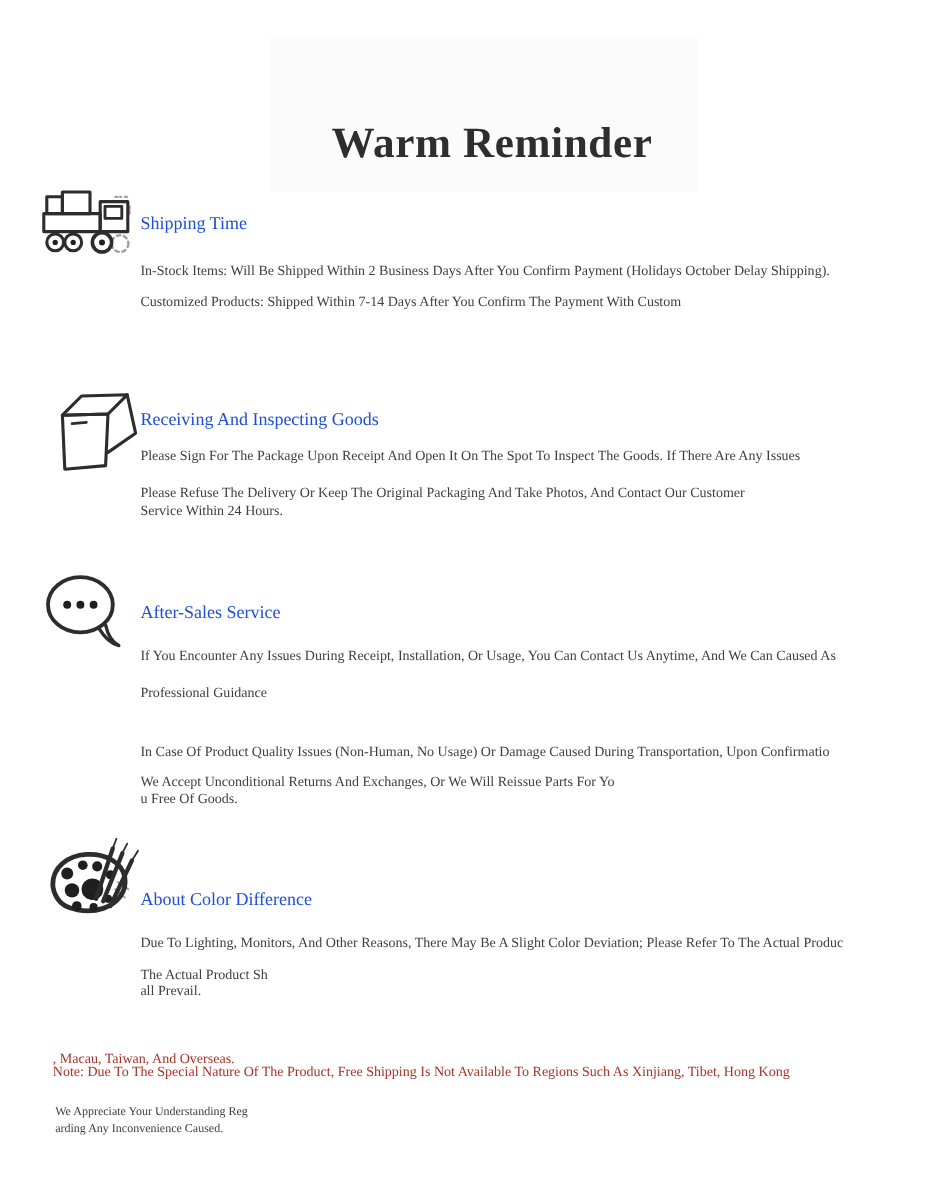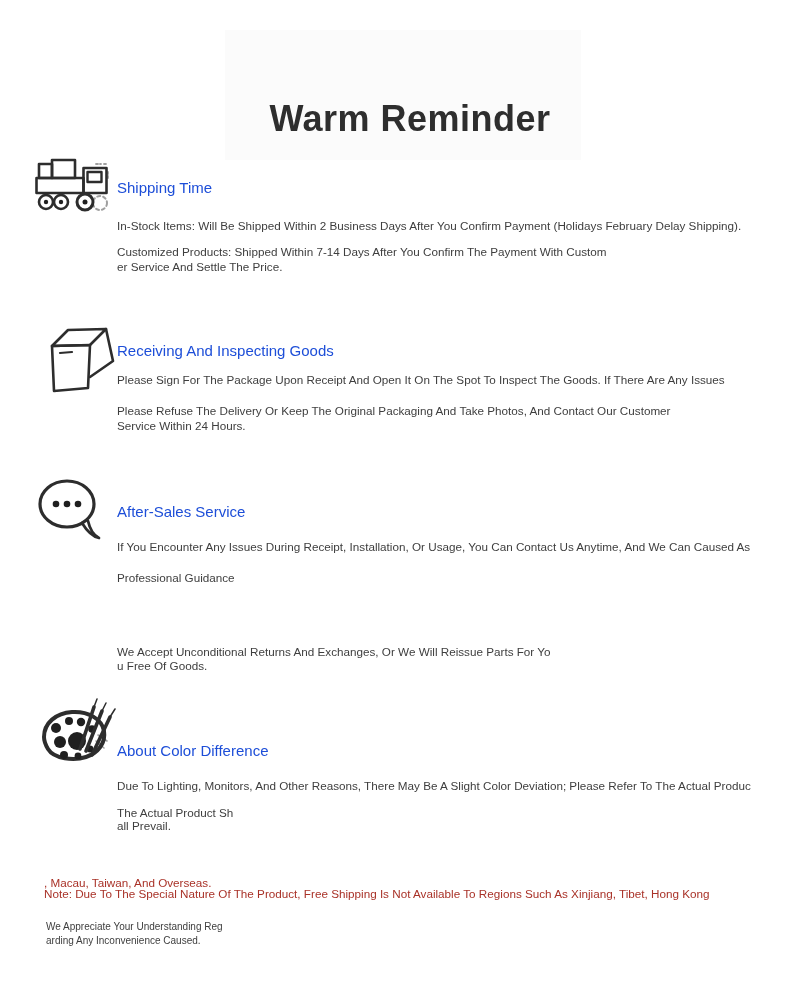--- a/index.html
+++ b/index.html
@@ -5,21 +5,21 @@
   html, body {
     margin: 0; padding: 0;
     background: #ffffff;
     overflow: hidden;
   }
   .canvas {
     position: relative;
     width: 790px;
     height: 994px;
     background: #ffffff;
-    font-family: Liberation Sans, sans-serif;
+    font-family: Liberation Serif, serif;
     overflow: hidden;
   }
   .title-bg {
     position: absolute;
     left: 225px; top: 30px;
     width: 356px; height: 130px;
     background: #fbfbfb;
   }
   .page-title {
     position: absolute;
@@ -91,23 +91,22 @@
     <circle class="st" cx="12" cy="44" r="7" stroke-width="2.6"></circle>
     <circle class="fl" cx="12" cy="44" r="2.2"></circle>
     <circle class="st" cx="27" cy="44" r="7" stroke-width="2.6"></circle>
     <circle class="fl" cx="27" cy="44" r="2.2"></circle>
     <circle class="st" cx="51" cy="44" r="8" stroke-width="3"></circle>
     <circle class="fl" cx="51" cy="44" r="2.5"></circle>
     <circle class="st faded" cx="66" cy="45" r="7" stroke-width="2" stroke-dasharray="3,3"></circle>
     <path class="st faded" d="M62,6 h5 M70,6 h4 M74,14 v6" stroke-width="1.8" stroke-dasharray="2,2"></path>
   </svg>
   <div class="sec-heading" style="top:179px;">Shipping Time</div>
-  <div class="body-line" style="top:219px;">In-Stock Items: Will Be Shipped Within 2 Business Days After You Confirm Payment (Holidays February Delay Shipping).</div>
+  <div class="body-line" style="top:219px;">In-Stock Items: Will Be Shipped Within 2 Business Days After You Confirm Payment (Holidays October Delay Shipping).</div>
   <div class="body-line" style="top:245px;">Customized Products: Shipped Within 7-14 Days After You Confirm The Payment With Custom</div>
-  <div class="body-line" style="top:260px;">er Service And Settle The Price.</div>
 
   <svg class="icon" style="left:40px; top:322px;" width="76" height="76" viewBox="0 0 76 76">
     <path class="st" d="M12,24 L28,8 L66,7 L50,23 Z" stroke-width="2.6"></path>
     <path class="st" d="M12,24 L50,23 L48,66 L14,69 Z" stroke-width="2.6"></path>
     <path class="st" d="M66,7 L73,39 L50,55" stroke-width="2.6"></path>
     <path class="st" d="M20,31 L32,30" stroke-width="2.2"></path>
   </svg>
   <div class="sec-heading" style="top:342px;">Receiving And Inspecting Goods</div>
   <div class="body-line" style="top:373px;">Please Sign For The Package Upon Receipt And Open It On The Spot To Inspect The Goods. If There Are Any Issues</div>
   <div class="body-line" style="top:404px;">Please Refuse The Delivery Or Keep The Original Packaging And Take Photos, And Contact Our Customer</div>
@@ -116,20 +115,21 @@
   <svg class="icon" style="left:37px; top:476px;" width="66" height="70" viewBox="0 0 66 70">
     <ellipse class="st" cx="30" cy="28" rx="27" ry="23" stroke-width="3.2"></ellipse>
     <path class="st" d="M45,47 Q53,60 62,62 Q54,58 51,45" stroke-width="2.8"></path>
     <circle class="fl" cx="19" cy="28" r="3.3"></circle>
     <circle class="fl" cx="30" cy="28" r="3.3"></circle>
     <circle class="fl" cx="41" cy="28" r="3.3"></circle>
   </svg>
   <div class="sec-heading" style="top:503px;">After-Sales Service</div>
   <div class="body-line" style="top:540px;">If You Encounter Any Issues During Receipt, Installation, Or Usage, You Can Contact Us Anytime, And We Can Caused As</div>
   <div class="body-line" style="top:571px;">Professional Guidance</div>
+  <div class="body-line" style="top:620px;">In Case Of Product Quality Issues (Non-Human, No Usage) Or Damage Caused During Transportation, Upon Confirmatio</div>
   <div class="body-line" style="top:645px;">We Accept Unconditional Returns And Exchanges, Or We Will Reissue Parts For Yo</div>
   <div class="body-line" style="top:659px;">u Free Of Goods.</div>
 
   <svg class="icon" style="left:36px; top:697px;" width="80" height="78" viewBox="0 0 80 78">
     <path class="st" d="M8,40 C8,26 20,16 36,15 C52,14 66,22 68,34 C70,46 62,56 50,60 C38,64 18,62 12,52 C9,47 8,44 8,40 Z" stroke-width="4"></path>
     <path class="st faded" d="M60,44 L68,51 M62,38 L71,44" stroke-width="1.6"></path>
     <circle class="fl" cx="20" cy="31" r="5"></circle>
     <circle class="fl" cx="33" cy="24" r="4"></circle>
     <circle class="fl" cx="45" cy="25" r="4.2"></circle>
     <circle class="fl" cx="56" cy="32" r="3.8"></circle>

